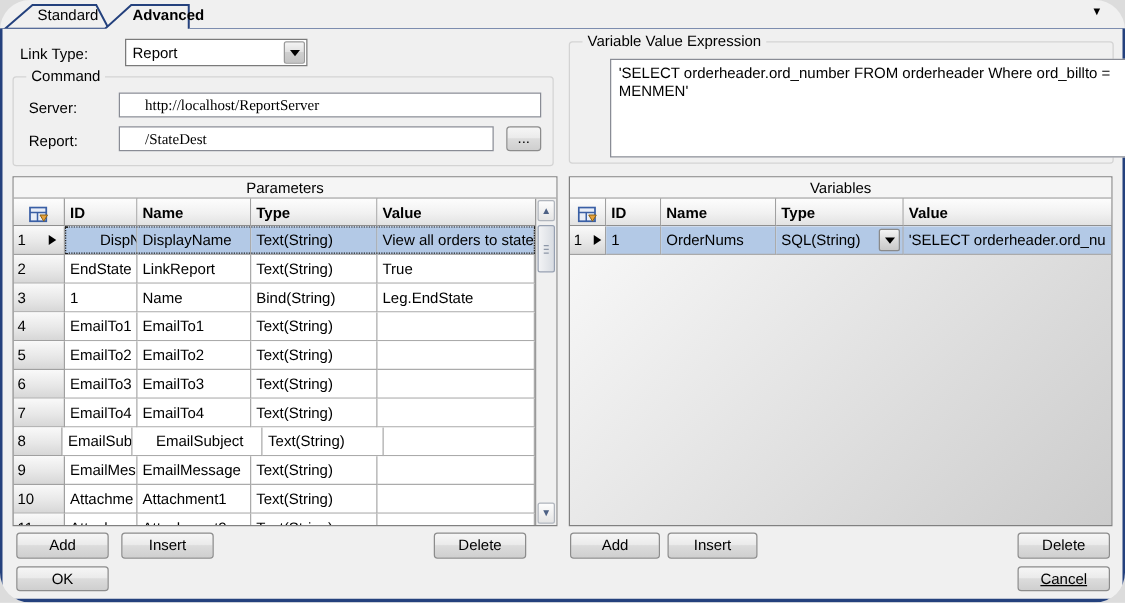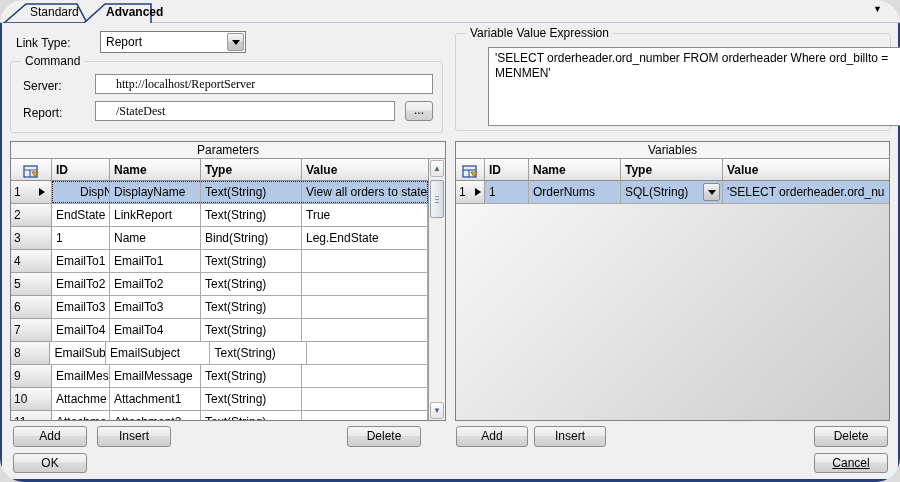--- a/index.html
+++ b/index.html
@@ -188,21 +188,21 @@
         <div class="rh" style="width:41px;"><span>7</span></div>
         <div class="c" style="width:58px;">EmailTo4</div>
         <div class="c" style="width:91px;">EmailTo4</div>
         <div class="c" style="width:101px;">Text(String)</div>
         <div class="c" style="width:126px;"></div>
       </div>
 
       <div class="g-row">
         <div class="rh" style="width:41px;"><span>8</span></div>
         <div class="c" style="width:58px;">EmailSubj</div>
-        <div class="c" style="width:109px;">EmailSubject</div>
+        <div class="c" style="width:109px;text-align:center;">EmailSubject</div>
         <div class="c" style="width:101px;">Text(String)</div>
         <div class="c" style="width:126px;"></div>
       </div>
 
       <div class="g-row">
         <div class="rh" style="width:41px;"><span>9</span></div>
         <div class="c" style="width:58px;">EmailMes</div>
         <div class="c" style="width:91px;">EmailMessage</div>
         <div class="c" style="width:101px;">Text(String)</div>
         <div class="c" style="width:126px;"></div>

